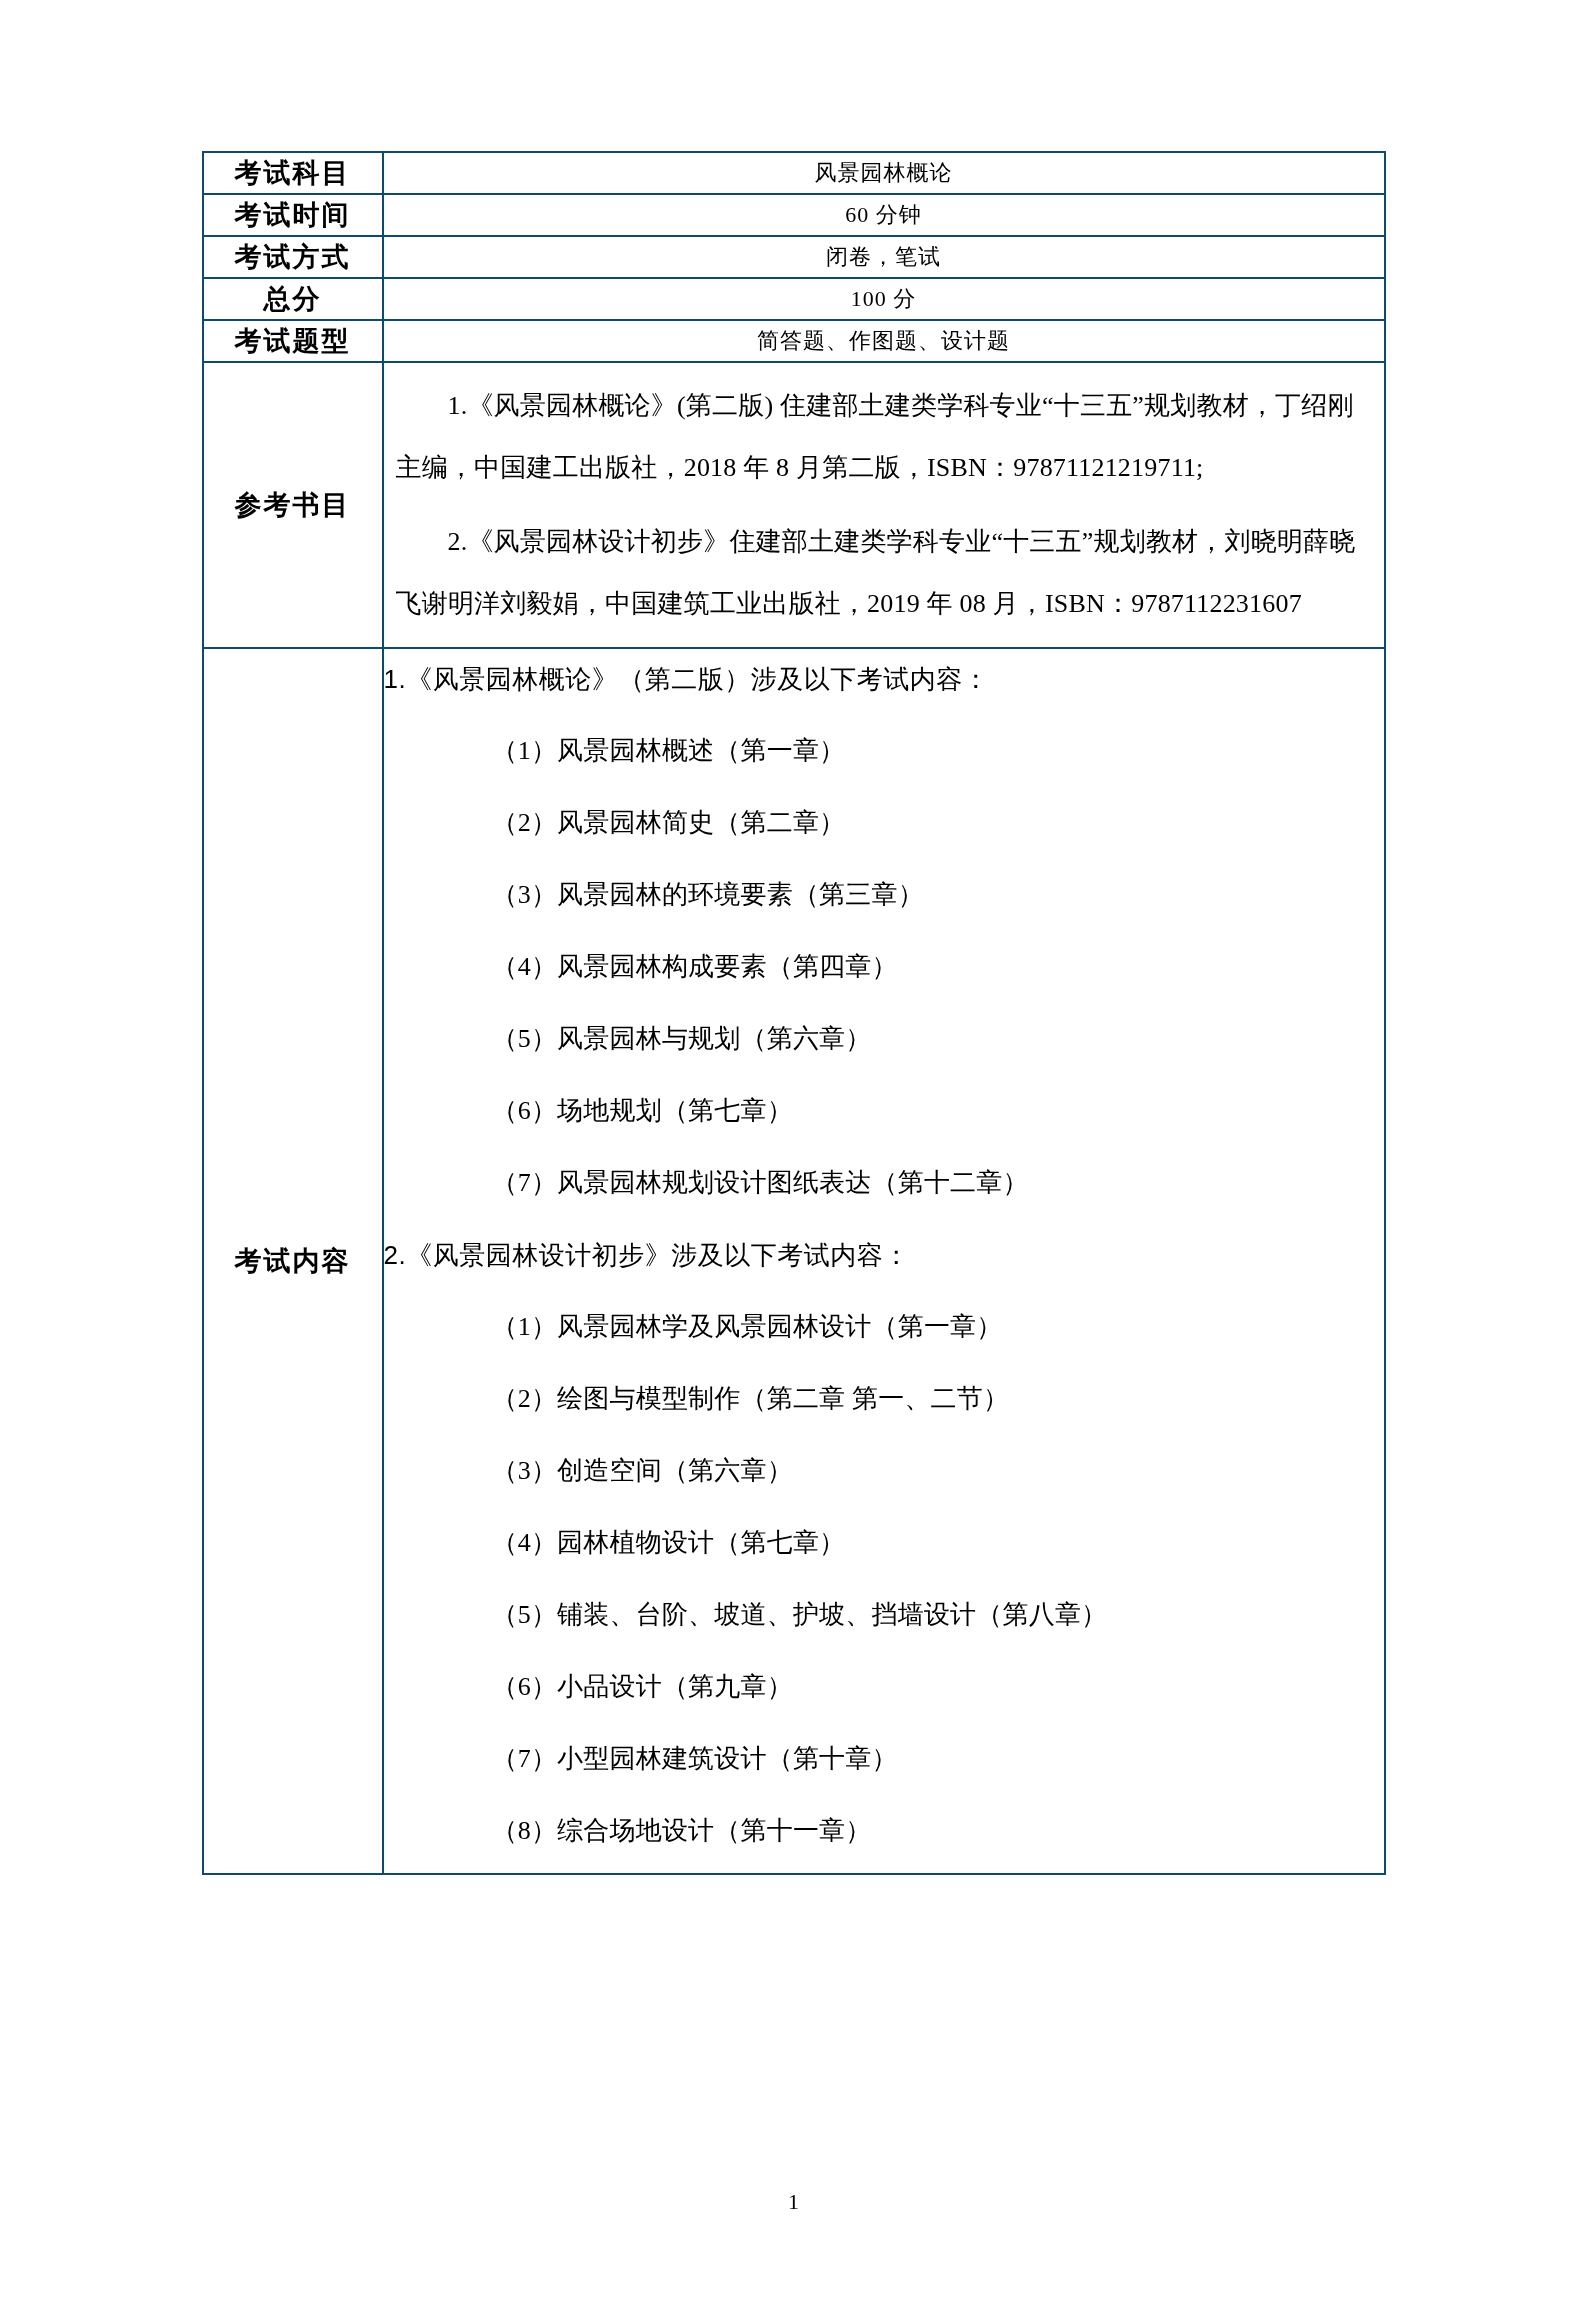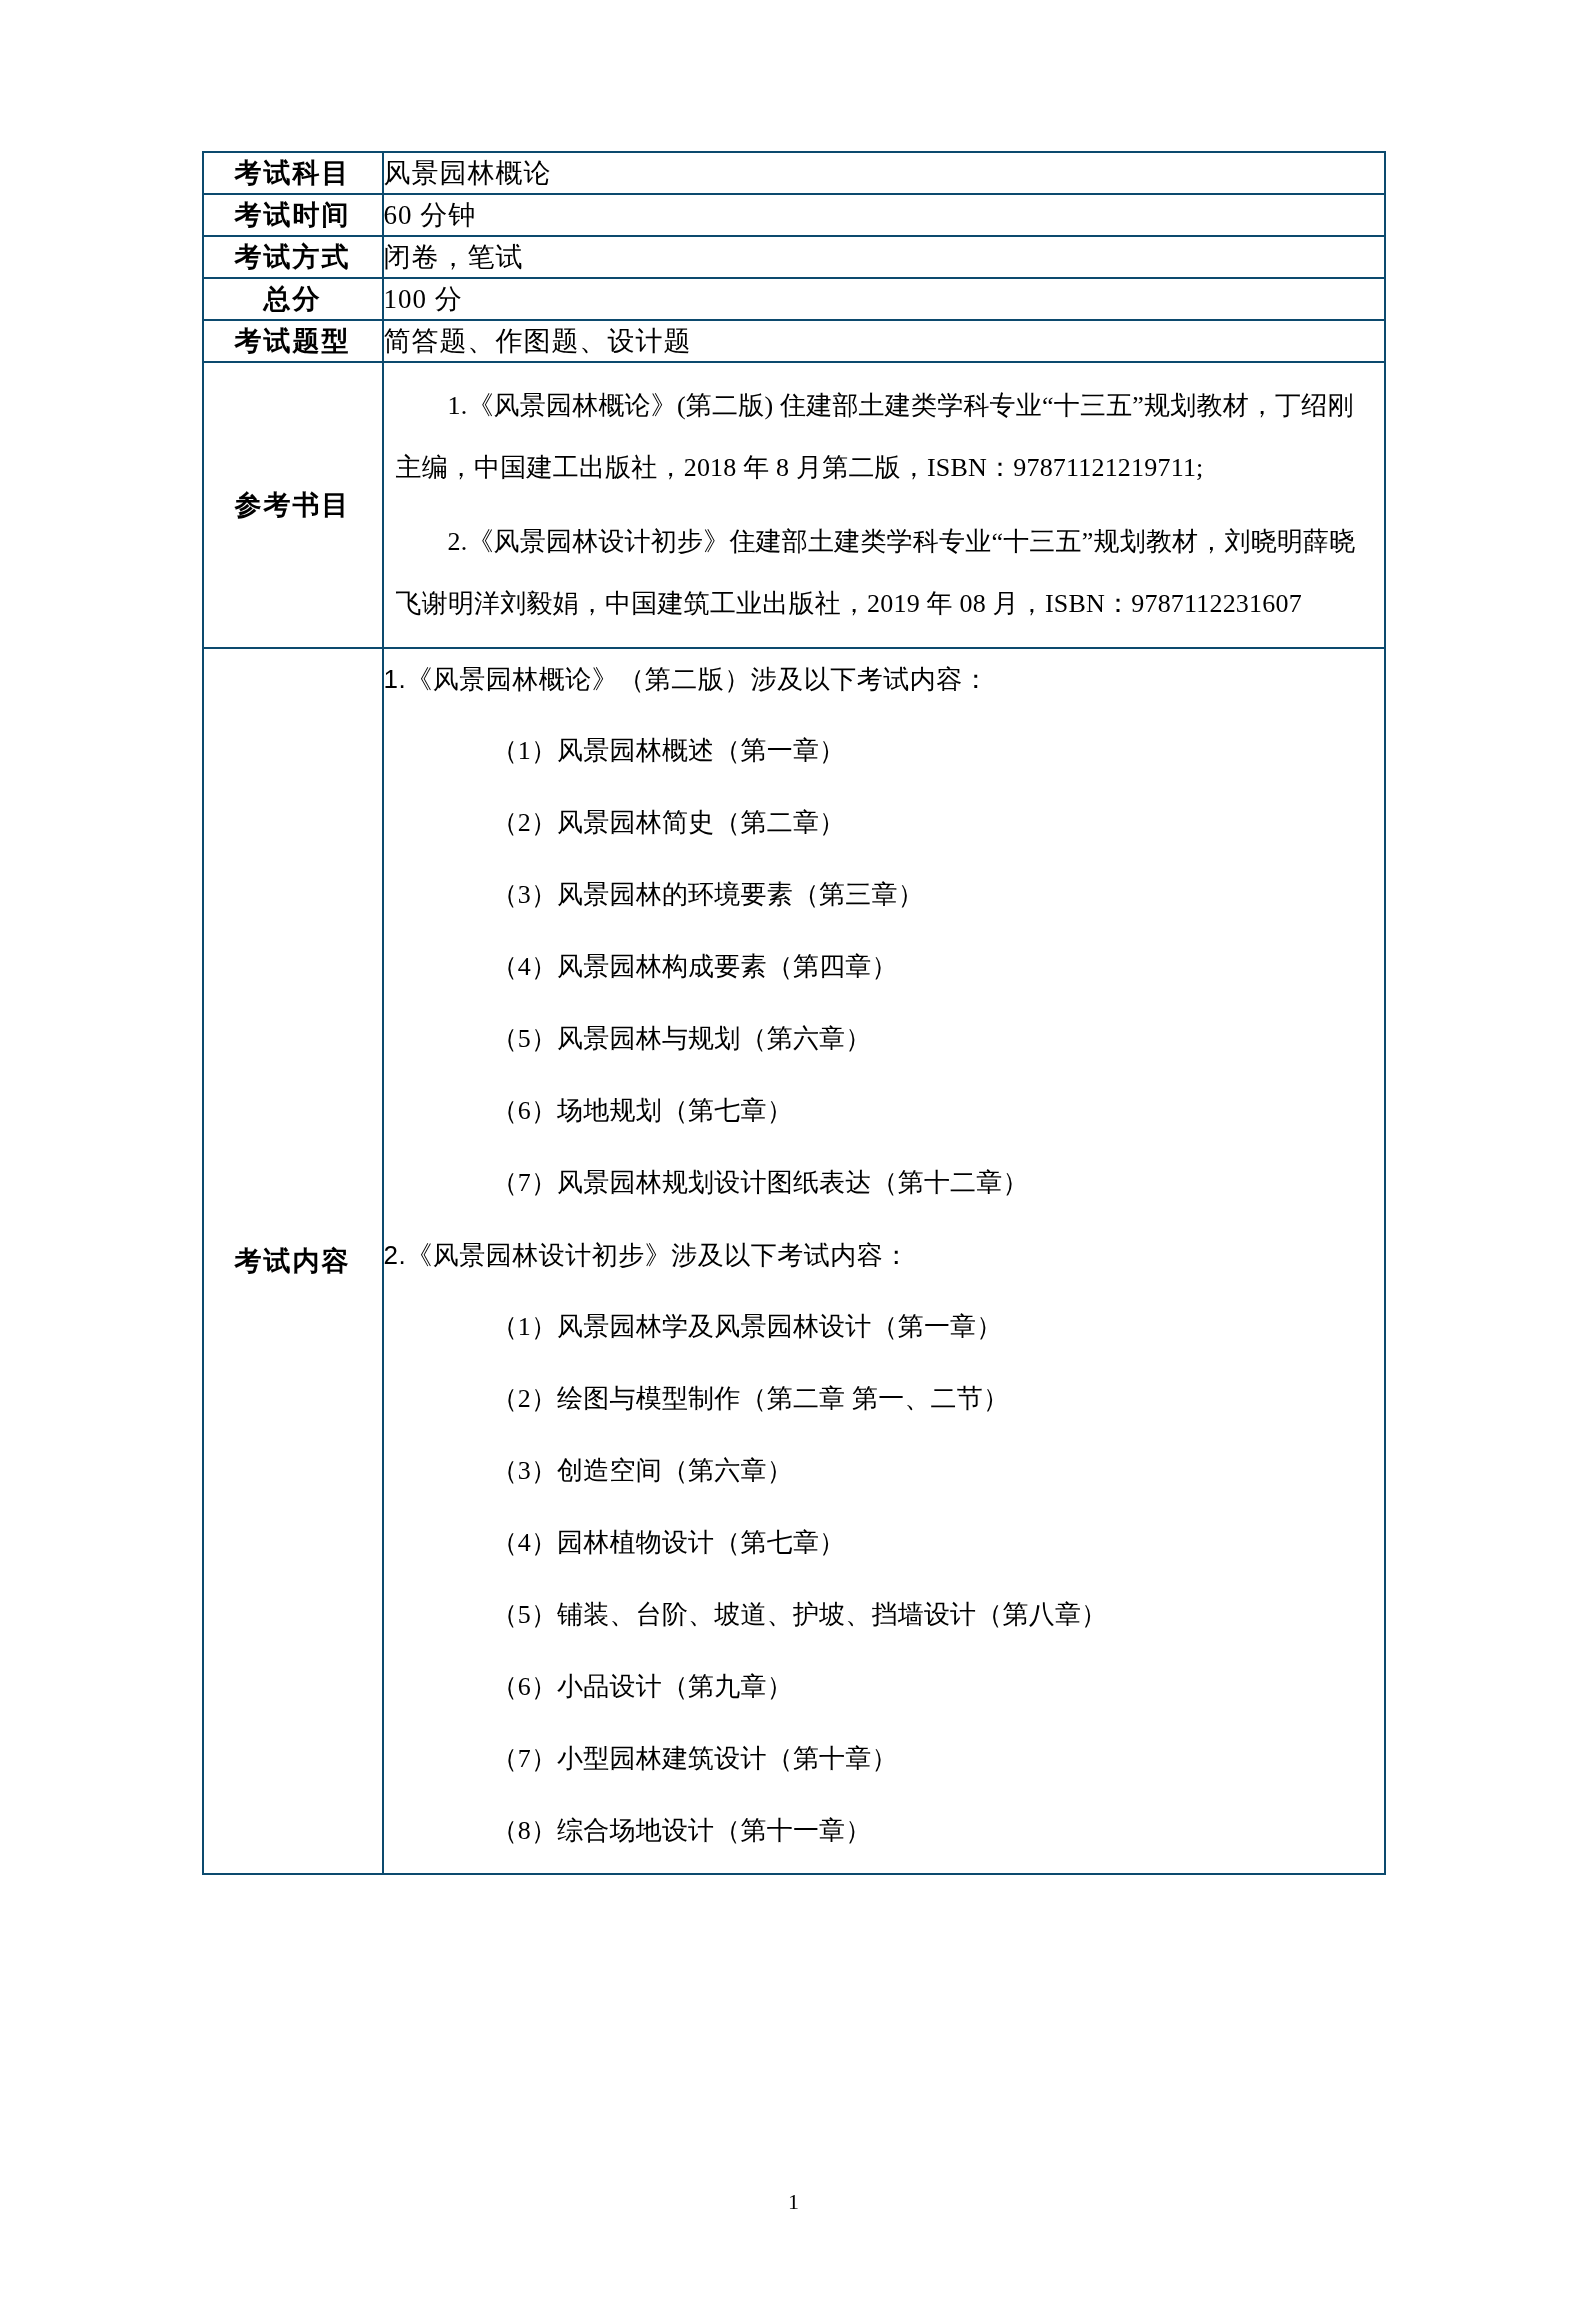--- a/index.html
+++ b/index.html
@@ -54,22 +54,22 @@
     width: 178px;
     text-align: center;
     font-family: "Liberation Sans", "DejaVu Sans", sans-serif;
     font-weight: bold;
     font-size: 27px;
     letter-spacing: 2px;
     color: #000;
     padding: 6px 4px;
   }
   td.value {
-    text-align: left;
-    font-size: 27px;
+    text-align: center;
+    font-size: 22px;
     letter-spacing: 1px;
     padding: 22px 10px;
     line-height: 40px;
   }
 
   
   td.refs {
     text-align: left;
     font-size: 26px;
     line-height: 62px;

